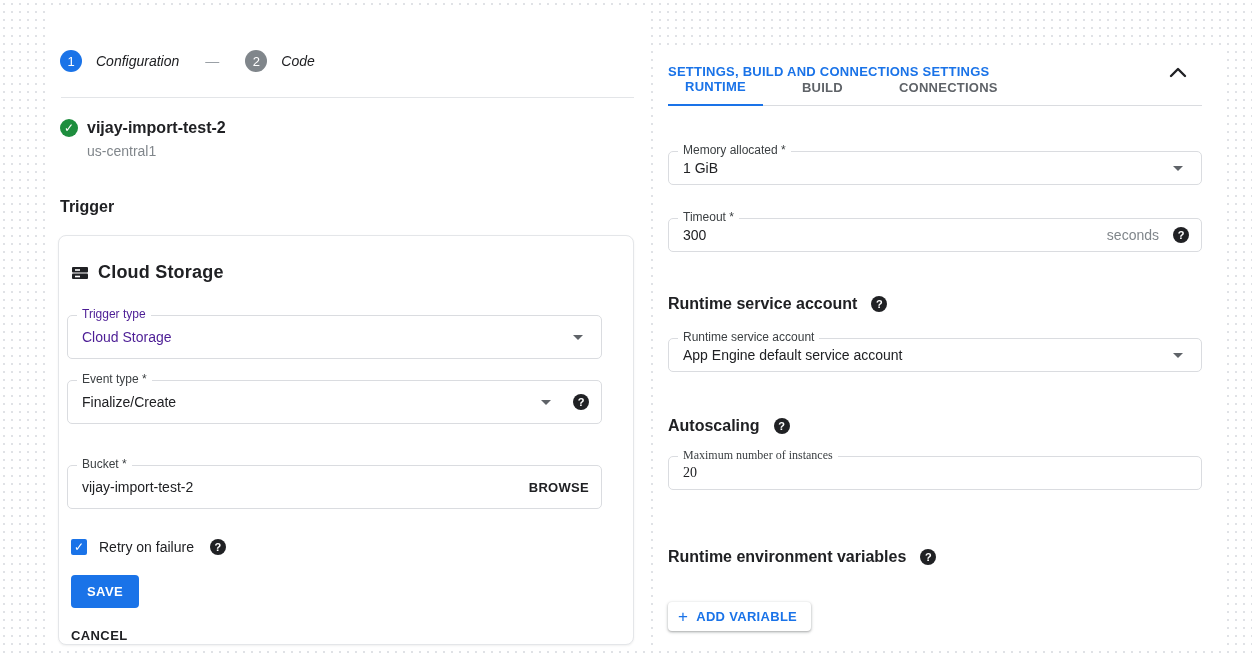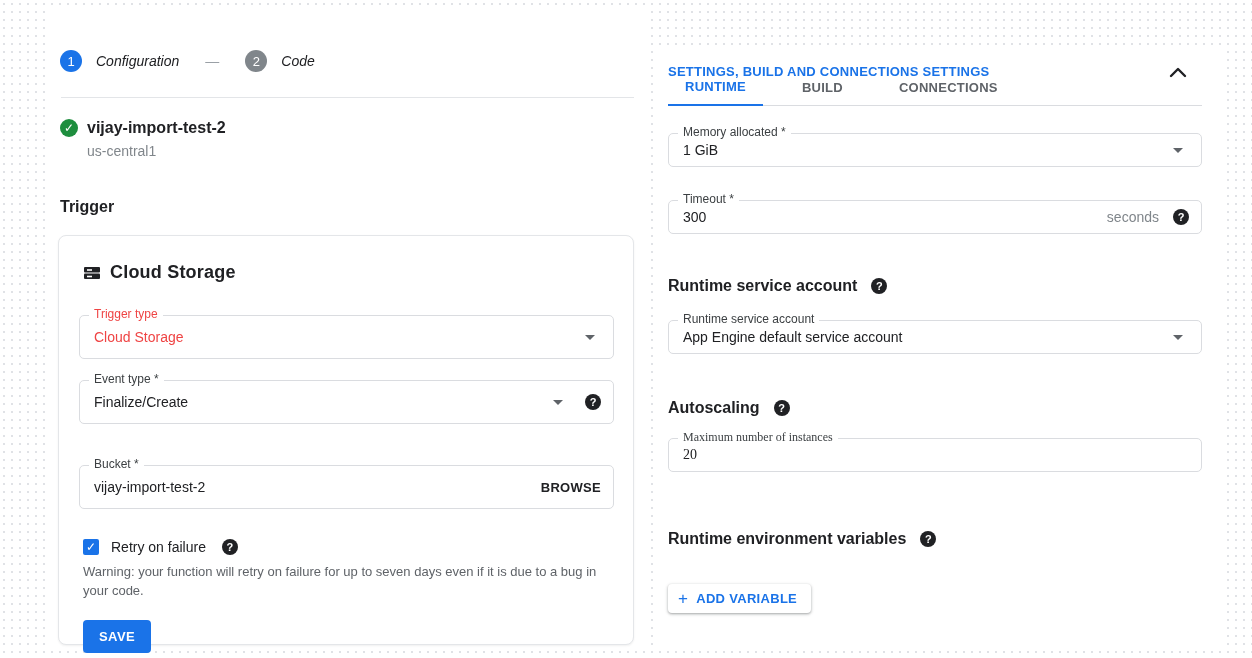--- a/index.html
+++ b/index.html
@@ -40,40 +40,40 @@
   .fn-name { font-size: 16px; font-weight: 700; color: #202124; }
   .fn-region { font-size: 14px; color: #80868b; margin: 6px 0 0 29px; }
 
   .section-title-left { font-size: 16px; font-weight: 700; margin: 39px 0 0 2px; }
 
   .trigger-card {
     margin-top: 19px; margin-left: 0;
     width: 576px; height: 410px;
     border: 1px solid #e4e6e9; border-radius: 8px;
     box-shadow: 0 1px 2px rgba(60,64,67,.08);
-    padding: 20px 20px 0 20px; background: #fff;
+    padding: 20px 20px 0 8px; background: #fff;
   }
   .card-title-row { display: flex; align-items: center; gap: 9px; margin: 6px 0 0 4px; }
   .card-title { font-size: 18px; font-weight: 700; letter-spacing: .2px; }
 
   
   .field {
     position: relative; border: 1px solid #dadce0; border-radius: 5px;
     display: flex; align-items: center; background: #fff;
   }
   .field-label {
     position: absolute; top: -9px; left: 9px; background: #fff; padding: 0 5px;
     font-size: 12px; font-weight: 500; color: #3c4043; white-space: nowrap;
   }
   .field input {
     border: none; outline: none; flex: 1; font-family: inherit;
     font-size: 14px; color: #202124; background: transparent; min-width: 0;
   }
   .field-value { flex: 1; font-size: 14px; color: #202124; }
-  .field.disabled .field-label, .field.disabled .field-value { color: #ef4444; }
+  .field.disabled .field-label, .field.disabled .field-value { color: #4c1d95; }
   .caret {
     width: 0; height: 0; flex: none;
     border-left: 5px solid transparent; border-right: 5px solid transparent;
     border-top: 5px solid #5f6368; margin: 0 6px;
   }
   .help-icon {
     width: 16px; height: 16px; border-radius: 50%; background: #202124; color: #fff;
     font-size: 11px; font-weight: 700; line-height: 16px; text-align: center;
     flex: none; display: inline-block;
   }
@@ -108,21 +108,21 @@
 
   .tabs-row { display: flex; border-bottom: 1px solid #dadce0; }
   .tab {
     font-size: 13px; font-weight: 700; letter-spacing: .25px; color: #5f6368;
     padding: 0 17px 10px 17px; background: none; border: none; font-family: inherit; cursor: pointer;
   }
   .tab.active { color: #1a73e8; border-bottom: 2px solid #1a73e8; margin-bottom: -1px; }
   .tab + .tab { margin-left: 22px; }
 
   .rf { height: 34px; width: 534px; padding: 0 12px 0 14px; }
-  .rf-mem { margin-top: 27px; }
+  .rf-mem { margin-top: 45px; }
   .rf-timeout { margin-top: 33px; }
   .rf-sa { margin-top: 25px; }
   .rf-max { margin-top: 21px; font-family: Liberation Serif, serif; }
   .suffix { font-size: 14px; color: #80868b; margin-right: 14px; }
 
   .section-heading { display: flex; align-items: center; gap: 14px; font-size: 16px; font-weight: 700; color: #202124; }
   .sh-1 { margin-top: 43px; }
   .sh-2 { margin-top: 45px; }
   .sh-3 { margin-top: 58px; }
 
@@ -188,21 +188,20 @@
       <span class="field-label">Bucket *</span>
       <input type="text" value="vijay-import-test-2" style="">
       <button class="browse-btn">BROWSE</button>
     </div>
 
     <div class="retry-row">
       <span class="checkbox">✓</span>
       <span class="retry-label">Retry on failure</span>
       <span class="help-icon">?</span>
     </div>
-    <div class="warning-text">Warning: your function will retry on failure for up to seven days even if it is due to a bug in your code.</div>
 
     <div class="actions-row">
       <button class="save-btn">SAVE</button>
       <button class="cancel-btn">CANCEL</button>
     </div>
   </div>
 </div>
 
 <div class="panel panel-right">
 

